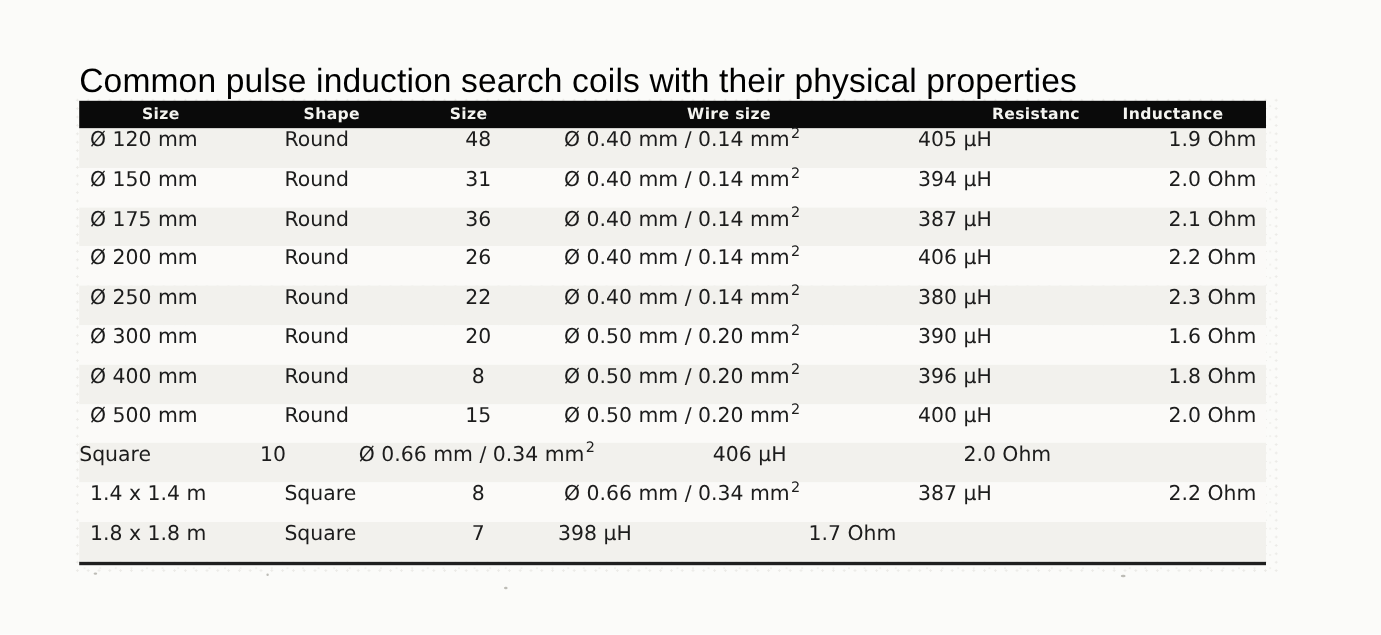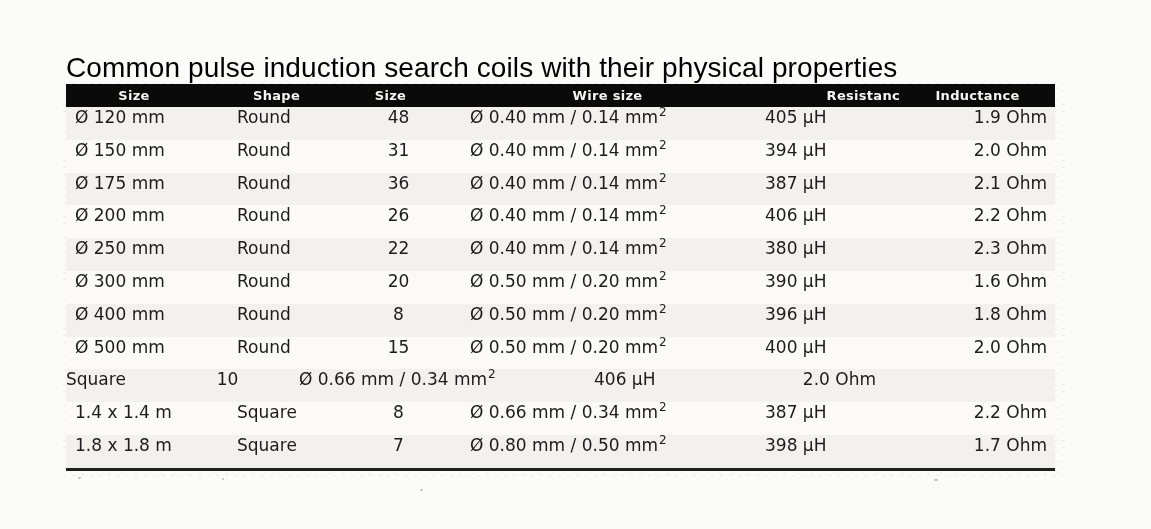--- a/index.html
+++ b/index.html
@@ -173,21 +173,20 @@
       <span class="td c-turns">8</span>
       <span class="td c-wire"><span>Ø 0.66 mm / 0.34 mm</span><span class="sup">2</span></span>
       <span class="td c-ind">387 µH</span>
       <span class="td c-res">2.2 Ohm</span>
     </div>
 
     <div class="tr">
       <span class="td c-size">1.8 x 1.8 m</span>
       <span class="td c-shape">Square</span>
       <span class="td c-turns">7</span>
-      <span class="td c-wire"><span>Ø 0.80 mm / 0.50 mm</span><span class="sup">2</span></span>
       <span class="td c-ind">398 µH</span>
       <span class="td c-res">1.7 Ohm</span>
     </div>
   </div>
   </div>
 
   <div class="speck s1"></div>
   <div class="speck s2"></div>
   <div class="speck s3"></div>
   <div class="speck s4"></div>

